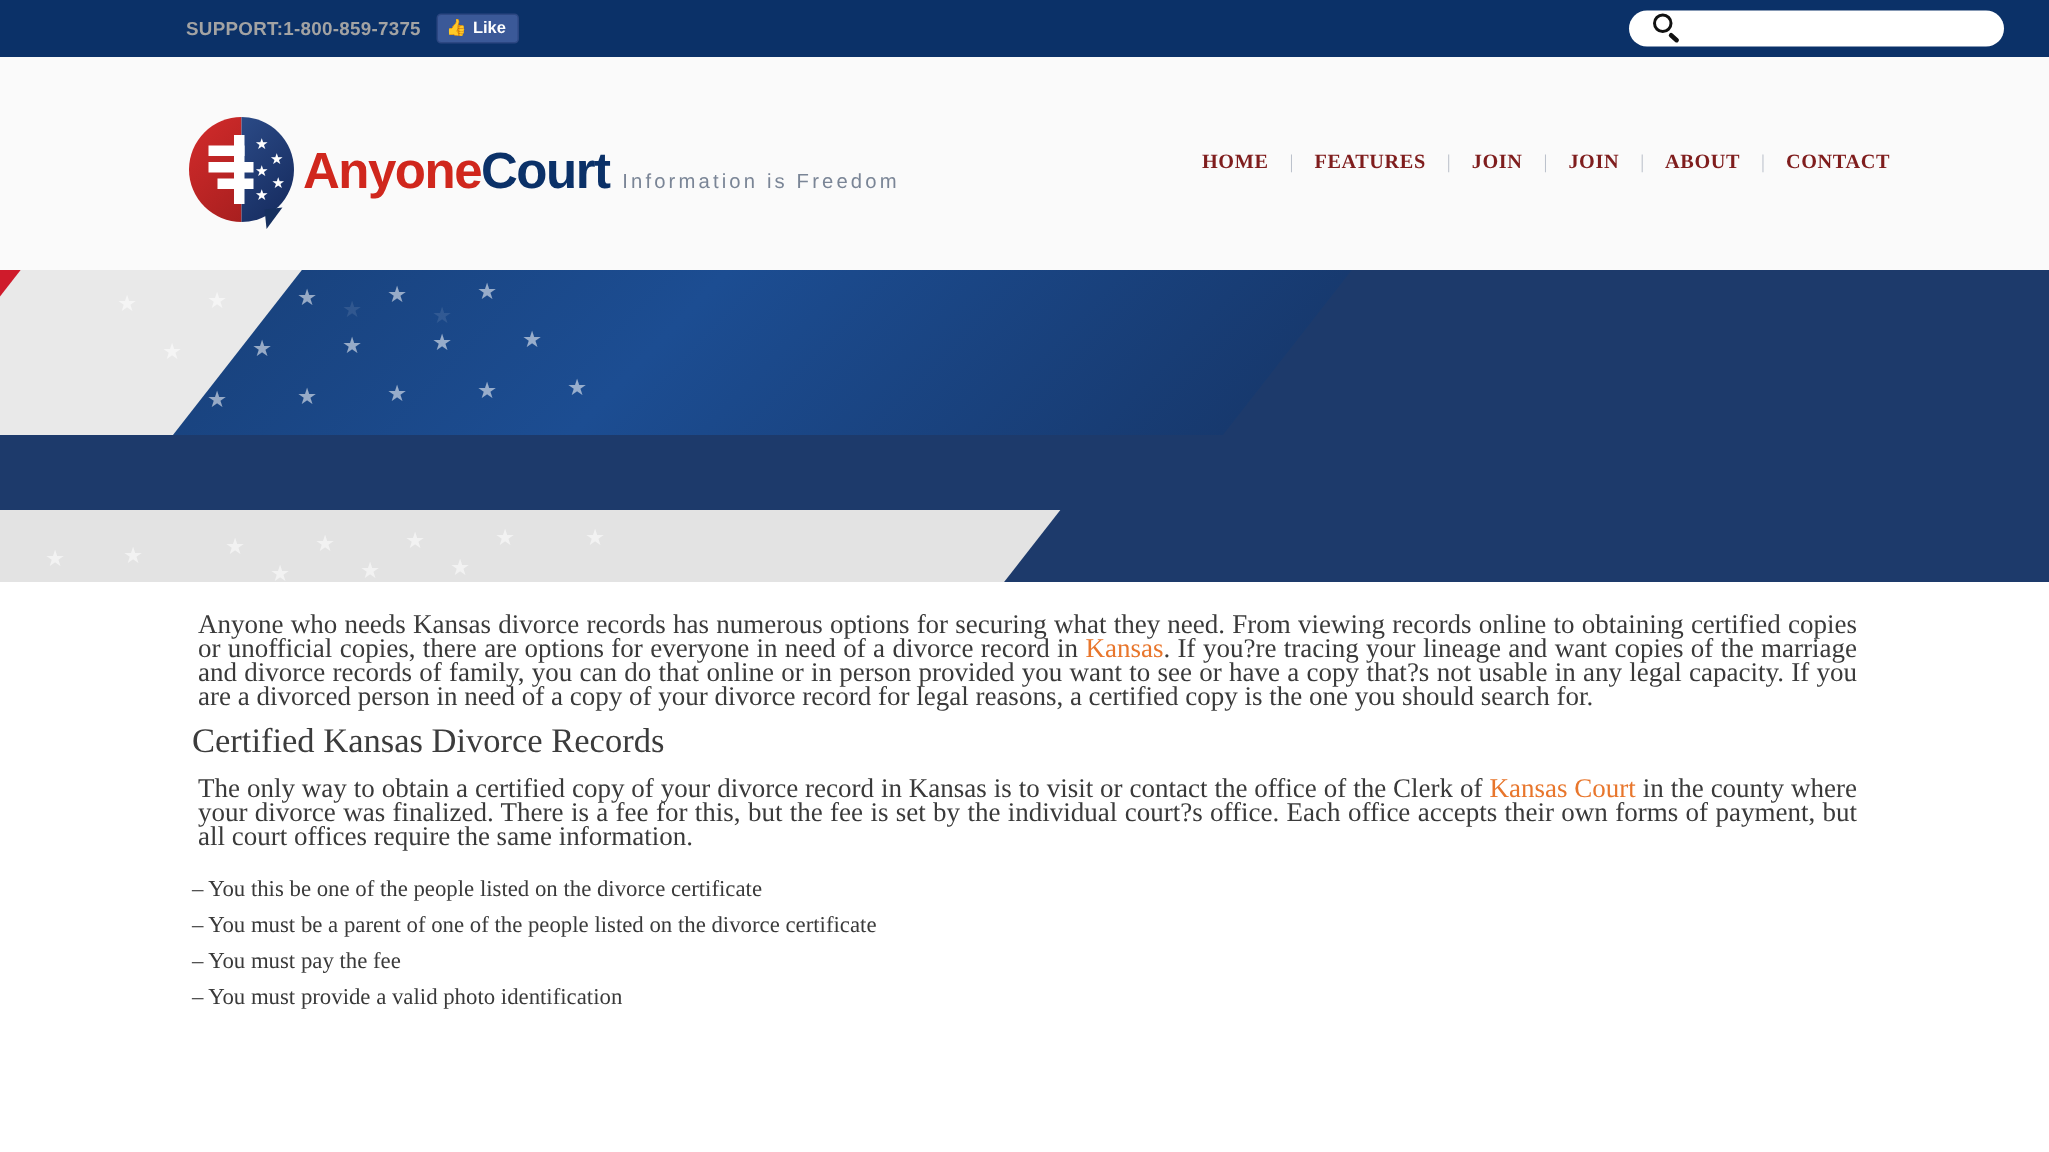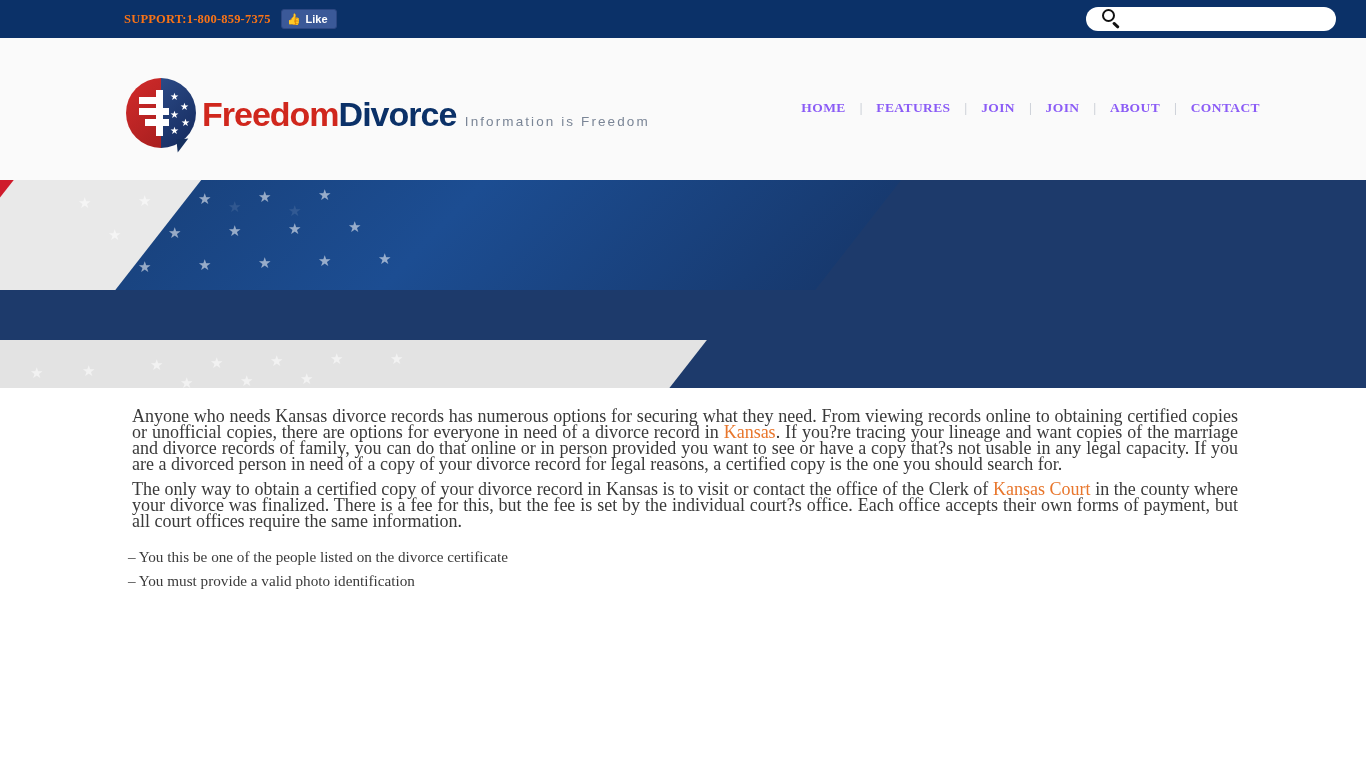--- a/index.html
+++ b/index.html
@@ -14,22 +14,22 @@
   
   .topbar {
     height:38px; background:#0b3168;
     display:flex; align-items:center; position:relative;
   }
   .topbar-left {
     display:flex; align-items:center; gap:10px;
     margin-left:124px;
   }
   .support-text {
-    color:#f97316; font-size:12.5px; font-weight:bold;
-    font-family:Liberation Serif, serif; letter-spacing:.2px;
+    color:#a3a3a3; font-size:12.5px; font-weight:bold;
+    font-family:Liberation Sans, sans-serif; letter-spacing:.2px;
   }
   .fb-like {
     display:inline-flex; align-items:center; gap:4px;
     background:#3b5998; border:1px solid #2c4782; border-radius:3px;
     padding:2px 8px 2px 6px; height:20px;
   }
   .fb-like .thumb { font-size:11px; line-height:1; color:#fff; }
   .fb-like .ltext { color:#fff; font-size:11px; font-weight:bold;
     font-family:"Liberation Sans", sans-serif; }
 
@@ -110,21 +110,21 @@
     font-family:"Liberation Sans", sans-serif;
     font-size:13.5px; color:#7a8596; letter-spacing:2.1px;
     margin-top:3px;
   }
 
   .nav {
     position:absolute; right:92px; top:62px;
     display:flex; align-items:center;
   }
   .nav a {
-    color:#8b5cf6; text-decoration:none; font-weight:bold;
+    color:#7f1d1d; text-decoration:none; font-weight:bold;
     font-family:"Liberation Serif", serif; font-size:13.5px;
     letter-spacing:.4px; padding:0 14px;
   }
   .nav .sep { color:#b9bfc9; font-size:13px; }
 
   .page-title {
     position:absolute; left:113px; top:128px;
     font-size:28px; color:#3a3a3a; font-weight:normal;
     font-family:"Liberation Serif", serif;
   }
@@ -226,21 +226,21 @@
         <span class="star" style="left:44px;top:14px;">★</span>
         <span class="star" style="left:54px;top:24px;">★</span>
         <span class="star" style="left:44px;top:32px;">★</span>
         <span class="star" style="left:55px;top:40px;">★</span>
         <span class="star" style="left:44px;top:48px;">★</span>
       </span>
       <span class="tail"></span>
     </span>
     <span class="logo-text">
       <span class="l1">
-        <span class="r">Freedom</span><span class="b">Divorce</span>
+        <span class="r">Anyone</span><span class="b">Court</span>
       </span>
       <span class="l2">Information is Freedom</span>
     </span>
   </div>
 
   <div class="nav">
     <a href="#">HOME</a>
     <span class="sep">|</span>
     <a href="#">FEATURES</a>
     <span class="sep">|</span>
@@ -293,19 +293,22 @@
       <span style="left:30px;top:186px;">★</span>
       <span style="left:82px;top:184px;">★</span>
     </span>
   </div>
 
 </div>
 
 <div class="content">
   <p><span>Anyone who needs Kansas divorce records has numerous options for securing what they need. From viewing records online to obtaining certified copies or unofficial copies, there are options for everyone in need of a divorce record in </span><a href="#" class="inline">Kansas</a><span>. If you?re tracing your lineage and want copies of the marriage and divorce records of family, you can do that online or in person provided you want to see or have a copy that?s not usable in any legal capacity. If you are a divorced person in need of a copy of your divorce record for legal reasons, a certified copy is the one you should search for.</span></p>
 
+  <h3>Certified Kansas Divorce Records</h3>
   <p><span>The only way to obtain a certified copy of your divorce record in Kansas is to visit or contact the office of the Clerk of </span><a href="#" class="inline">Kansas Court</a><span> in the county where your divorce was finalized. There is a fee for this, but the fee is set by the individual court?s office. Each office accepts their own forms of payment, but all court offices require the same information.</span></p>
 
   <div class="bullets">
     <div>– You this be one of the people listed on the divorce certificate</div>
+    <div>– You must be a parent of one of the people listed on the divorce certificate</div>
+    <div>– You must pay the fee</div>
     <div>– You must provide a valid photo identification</div>
   </div>
 </div>
 
 </body></html>

